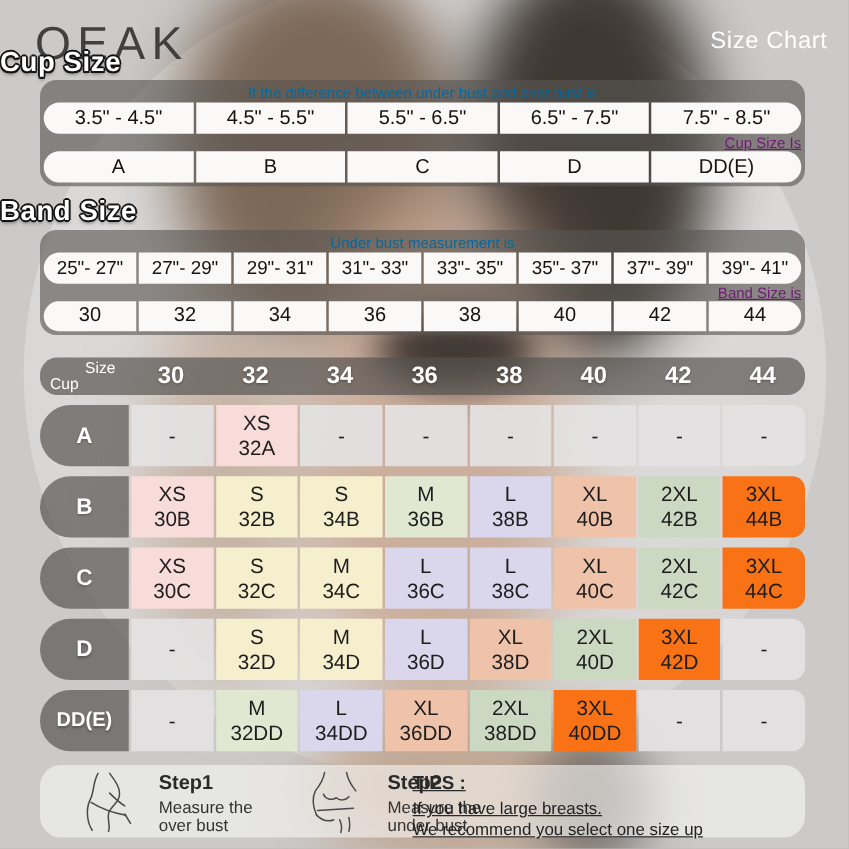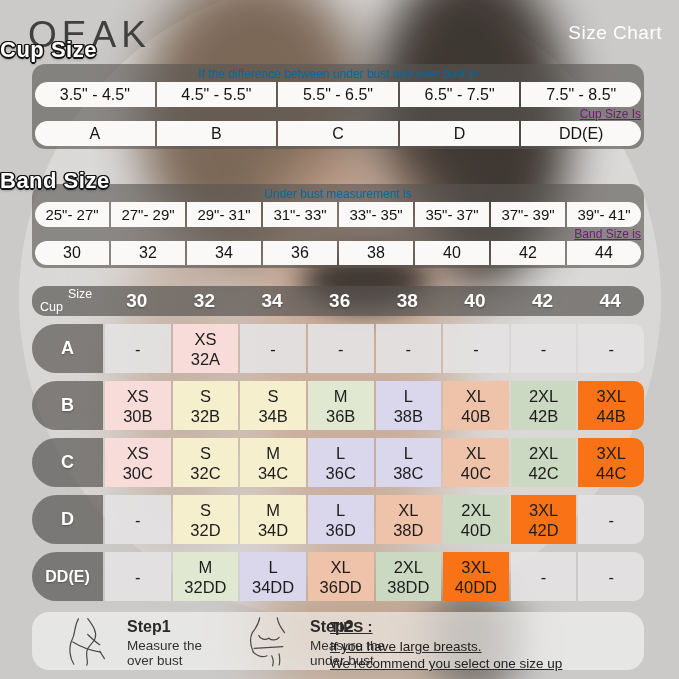--- a/index.html
+++ b/index.html
@@ -23,21 +23,21 @@
   
   .logo{position:absolute;left:28px;top:14px;color:#404040;font-size:37px;font-weight:400;
     letter-spacing:5px;z-index:5;}
   .size-chart{position:absolute;right:17px;top:22px;color:#fff;font-size:19px;font-weight:400;
     letter-spacing:.5px;z-index:5;}
   
   .sec-title{position:absolute;left:0;width:679px;text-align:left;color:#fff;
     font-size:22px;font-weight:700;letter-spacing:.5px;z-index:5;
     text-shadow:-1.5px 0 #141414,1.5px 0 #141414,0 -1.5px #141414,0 1.5px #141414,
       -1px -1px #141414,1px 1px #141414,-1px 1px #141414,1px -1px #141414,0 2px 3px rgba(0,0,0,.45);}
-  .t-cup{top:37px;} .t-band{top:156px;margin-top:12px;}
+  .t-cup{top:37px;} .t-band{top:156px;}
   
   .panel{position:absolute;left:32px;width:612px;border-radius:13px;
     background:rgba(88,85,82,.62);z-index:4;display:flex;flex-direction:column;
     justify-content:space-between;padding:3px 3px;}
   .p-cup{top:64px;height:85px;} .p-band{top:184px;height:84px;}
   .panel-note{color:#0369a1;font-size:12px;text-align:center;line-height:15px;height:15px;}
   .panel-note2{color:#701a75;font-size:12px;text-align:right;line-height:14px;height:14px;text-decoration:underline;}
   .pill-row{display:flex;height:27px;}
   .pill-row.short{height:26px;}
   .pill{flex:1;background:#faf9f8;display:flex;align-items:center;justify-content:center;

